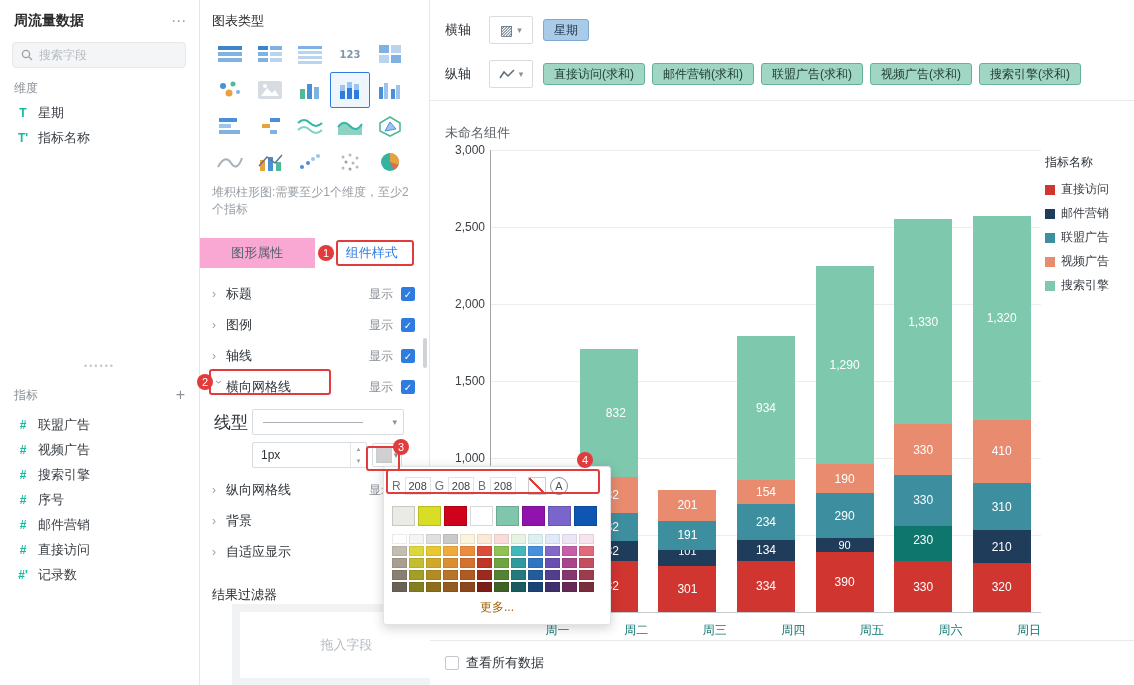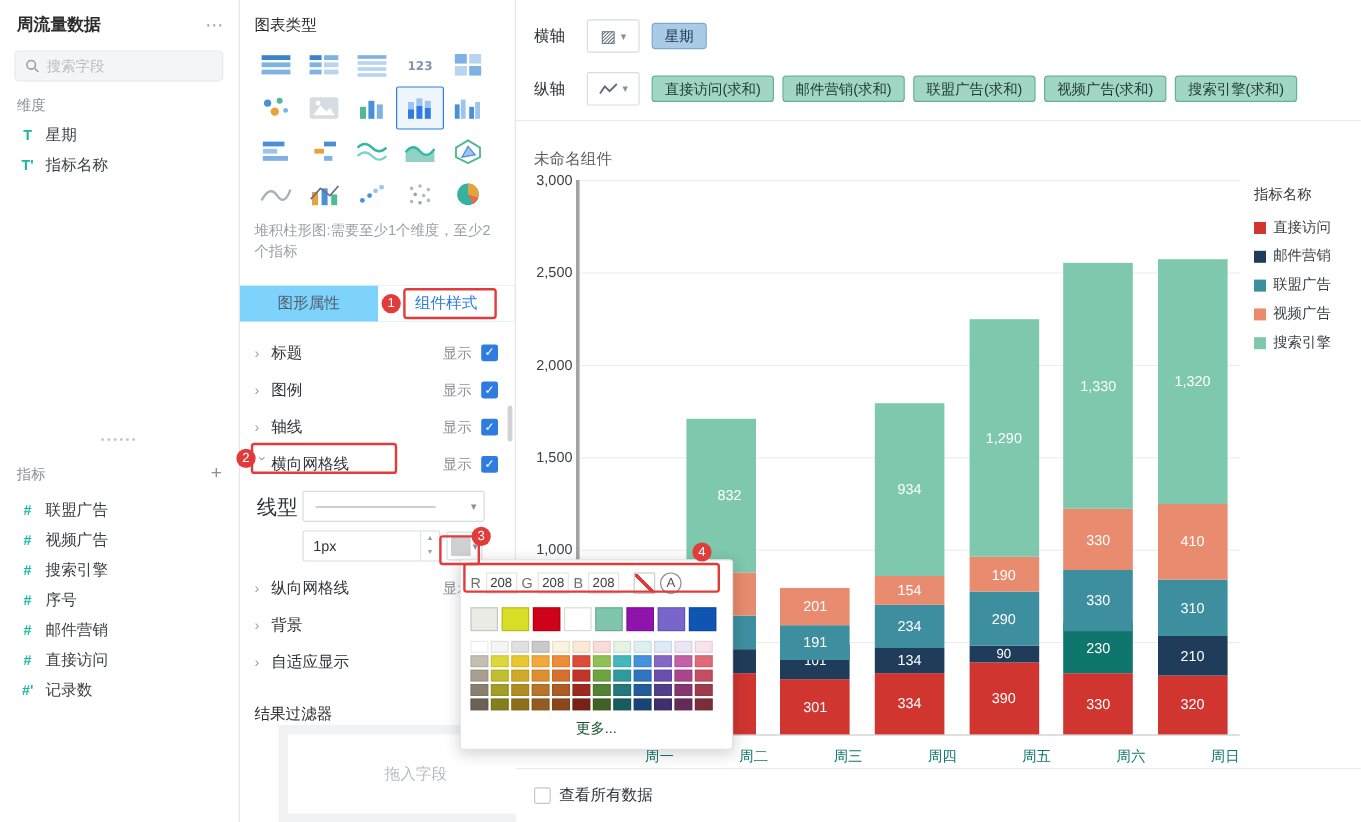--- a/index.html
+++ b/index.html
@@ -25,21 +25,21 @@
   .metrics-header-row { position:absolute; left:14px; right:14px; top:386px; display:flex; justify-content:space-between; align-items:center; }
   .plus-icon { color:#8a9097; font-size:16px; cursor:pointer; }
 
   
   .mid-panel { position:absolute; left:200px; top:0; width:230px; height:685px; border-right:1px solid #e4e6e8; background:#fff; }
   .ct-header { position:absolute; left:12px; top:12px; font-size:13px; color:#2c2c2c; }
   #type-grid { position:absolute; left:10px; top:36px; width:210px; display:flex; flex-wrap:wrap; }
   .ct-icon { width:40px; height:36px; display:flex; align-items:center; justify-content:center; cursor:pointer; border:1px solid transparent; border-radius:2px; }
   .ct-icon.selected { border-color:#2e7ce0; background:#eef5fd; }
   .ct-note { position:absolute; left:12px; top:184px; width:200px; font-size:12px; color:#9aa0a6; line-height:17px; }
-  .tabs { position:absolute; left:0; top:238px; width:229px; height:30px; background:#7dd3fc; display:flex; }
+  .tabs { position:absolute; left:0; top:238px; width:229px; height:30px; background:#f9a8d4; display:flex; }
   .tab { flex:1; display:flex; align-items:center; justify-content:center; font-size:13px; color:#55606b; cursor:pointer; }
   .tab.active { background:#fff; color:#2e7ce0; }
   .srow { position:absolute; left:0; width:229px; height:28px; display:flex; align-items:center; padding:0 14px 0 12px; cursor:pointer; }
   .chev { color:#9aa0a6; font-size:12px; width:14px; display:inline-block; }
   .chev.exp { transform:rotate(90deg); }
   .slabel { font-size:13px; color:#2f353b; }
   .sright { margin-left:auto; display:flex; align-items:center; gap:8px; }
   .show-label { font-size:12px; color:#8a9097; }
   .cbox { width:14px; height:14px; border-radius:2px; background:#2e7ce0; color:#fff; font-size:10px; display:flex; align-items:center; justify-content:center; cursor:pointer; }
   .linetype-row { position:absolute; left:0; top:408px; width:229px; height:28px; display:flex; align-items:center; padding-left:14px; }
@@ -65,21 +65,21 @@
   .axis-label { font-size:13px; color:#2f353b; width:34px; flex:none; }
   .axis-iconbtn { width:44px; height:28px; border:1px solid #d9dcdf; border-radius:2px; background:#fff; display:flex; align-items:center; justify-content:center; gap:4px; cursor:pointer; }
   .hatch-glyph { color:#5a6b7d; font-size:14px; line-height:1; }
   .pill { height:22px; border-radius:3px; padding:0 10px; font-size:12px; display:flex; align-items:center; cursor:pointer; flex:none; }
   .pill.blue { background:#a9cbe8; border:1px solid #7fa9d2; color:#22364c; }
   .pill.teal { background:#a2d6c4; border:1px solid #62b39a; color:#1d3b33; }
   .pill-row { display:flex; gap:7px; align-items:center; }
   .axis-sep { position:absolute; left:0; top:100px; width:704px; height:1px; background:#e8eaec; }
   .chart-card { position:absolute; left:0; top:110px; width:704px; height:530px; }
   .chart-title { position:absolute; left:15px; top:14px; font-size:13px; color:#5c6066; }
-  #plot { position:absolute; left:50px; top:40px; width:550px; height:462px; border-left:3px solid #a3a3a3; }
+  #plot { position:absolute; left:60px; top:40px; width:550px; height:462px; border-left:1px solid #a3a3a3; }
   .gridline { position:absolute; left:0; width:550px; height:1px; background:#ebedee; }
   .gridline.base { background:#c7cacd; }
   .ytick { position:absolute; left:-52px; width:46px; text-align:right; font-size:12px; color:#3c4146; }
   .xtick { position:absolute; text-align:right; font-size:12px; color:#0f766e; }
   .seg { position:absolute; display:flex; align-items:center; justify-content:center; }
   .seg span { color:#fff; font-size:12px; }
   .seg span.sm { font-size:11px; }
   #legend { position:absolute; left:615px; top:44px; }
   .legend-title { font-size:12px; color:#2f353b; margin-bottom:10px; }
   .legend-item { display:flex; align-items:center; gap:6px; margin-bottom:7px; cursor:pointer; }
@@ -95,21 +95,21 @@
   .rgb-label { font-size:12px; color:#6b7177; }
   .rgb-val { width:26px; height:18px; border:1px solid #e1e4e7; background:#fff; font-size:11px; color:#3a3f45; display:flex; align-items:center; justify-content:center; }
   .nocolor { width:18px; height:18px; margin-left:8px; border:1px solid #c9ccd0; background:
     linear-gradient(45deg, transparent 44%, #e23b3c 44%, #e23b3c 56%, transparent 56%), #fff; cursor:pointer; }
   .autocolor { width:18px; height:18px; border:1px solid #8a9097; border-radius:50%; font-size:11px; color:#4a5056; display:flex; align-items:center; justify-content:center; cursor:pointer; }
   #std-row { display:flex; gap:3px; margin-top:9px; }
   .std-sw { width:23px; height:20px; border:1px solid rgba(0,0,0,.15); cursor:pointer; }
   #palette { margin-top:8px; }
   .pal-row { display:flex; gap:2px; margin-bottom:2px; }
   .pal-cell { width:15px; height:10px; border:1px solid rgba(0,0,0,.08); cursor:pointer; }
-  .popup-more { text-align:center; font-size:12px; color:#14532d; padding-top:5px; cursor:pointer; }
+  .popup-more { text-align:center; font-size:12px; color:#a16207; padding-top:5px; cursor:pointer; }
 
   
   .redbox { position:absolute; border:2px solid #e23b3c; border-radius:3px; z-index:50; pointer-events:none; }
   .badge { position:absolute; width:16px; height:16px; border-radius:50%; background:#e23b3c; color:#fff; font-size:11px; display:flex; align-items:center; justify-content:center; z-index:55; }
 </style>
 </head>
 <body>
 
 <div class="app">
 

